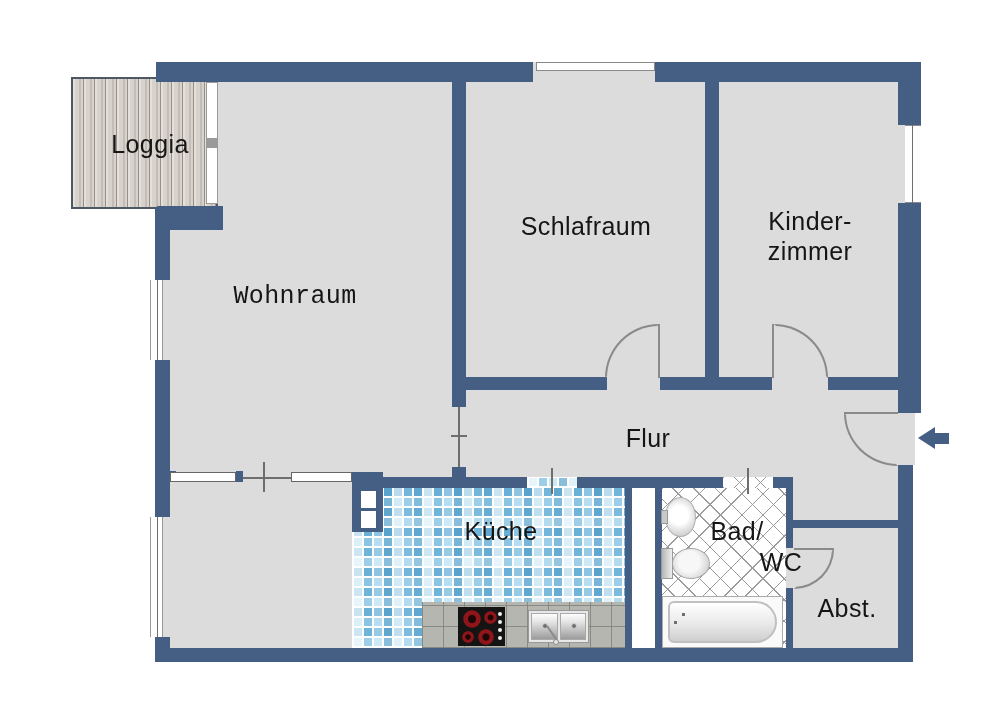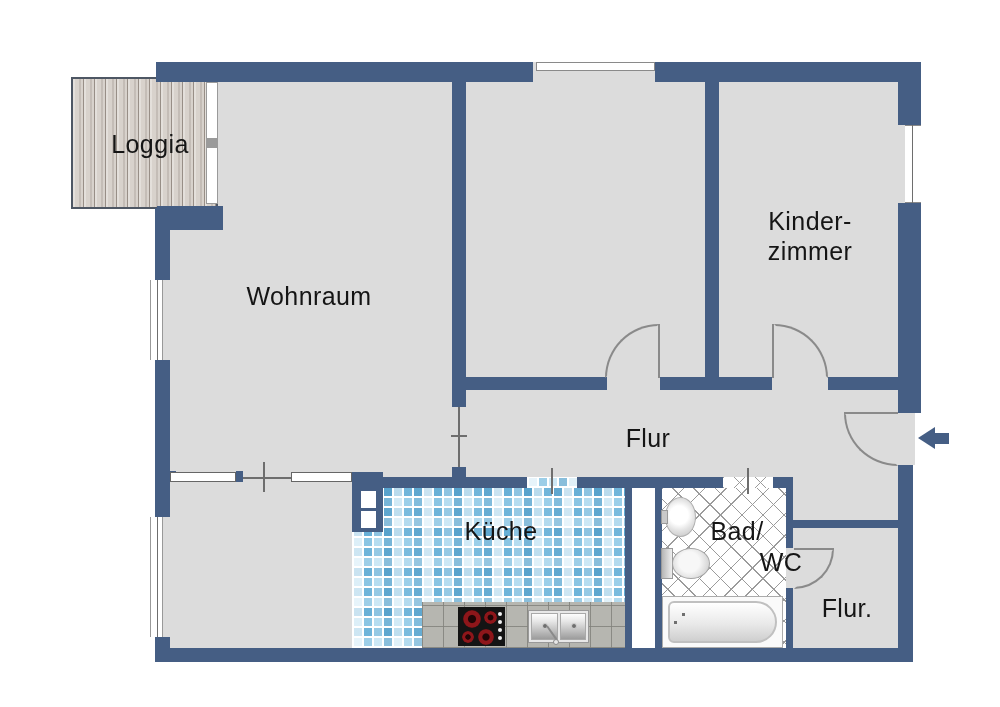--- a/index.html
+++ b/index.html
@@ -160,22 +160,23 @@
   <div class="abs" style="left:672px;top:548px;width:38px;height:31px;border-radius:50%;border:1px solid #a5a5a5;
               background:radial-gradient(circle at 45% 45%, #f7f7f7 0 40%, #dcdcdc 70%, #bdbdbd 100%);"></div>
   <div class="abs" style="left:662px;top:596px;width:121px;height:52px;background:#fafafa;border:1px solid #ababab;">
     <div class="abs" style="left:5px;top:4px;width:109px;height:42px;border:2px solid #c0c0c0;border-radius:8px 28px 28px 8px;
          background:linear-gradient(180deg,#ffffff 0,#e9e9e9 55%,#cfcfcf 100%);"></div>
     <div class="abs" style="left:11px;top:24px;width:3px;height:3px;background:#6f6f6f;"></div>
     <div class="abs" style="left:19px;top:16px;width:3px;height:3px;background:#6f6f6f;"></div>
   </div>
 
   <div class="label" style="left:138px;top:144px;margin-left:12px;">Loggia</div>
-  <div class="label" style="left:309px;top:296px;">Wohnraum</div>
+  <div class="label" style="left:295px;top:296px;font-family:Liberation Mono, monospace;">Wohnraum</div>
+  <div class="label" style="left:586px;top:226px;">Schlafraum</div>
   <div class="label" style="left:810px;top:221px;">Kinder-</div>
   <div class="label" style="left:810px;top:251px;">zimmer</div>
   <div class="label" style="left:648px;top:438px;">Flur</div>
   <div class="label" style="left:501px;top:531px;">Küche</div>
   <div class="label" style="left:737px;top:531px;">Bad/</div>
   <div class="label" style="left:737px;top:562px;margin-left:44px;">WC</div>
-  <div class="label" style="left:847px;top:608px;">Flur.</div>
+  <div class="label" style="left:847px;top:608px;">Abst.</div>
 
 </div>
 
 </body></html>

